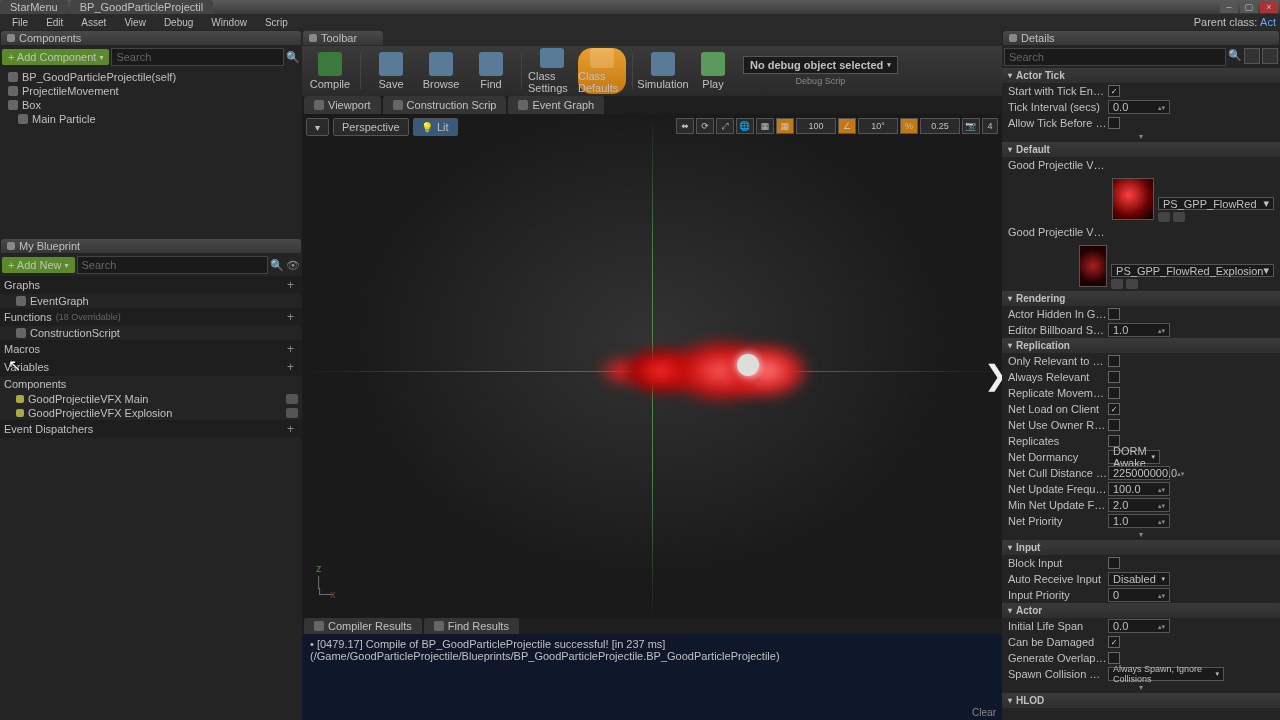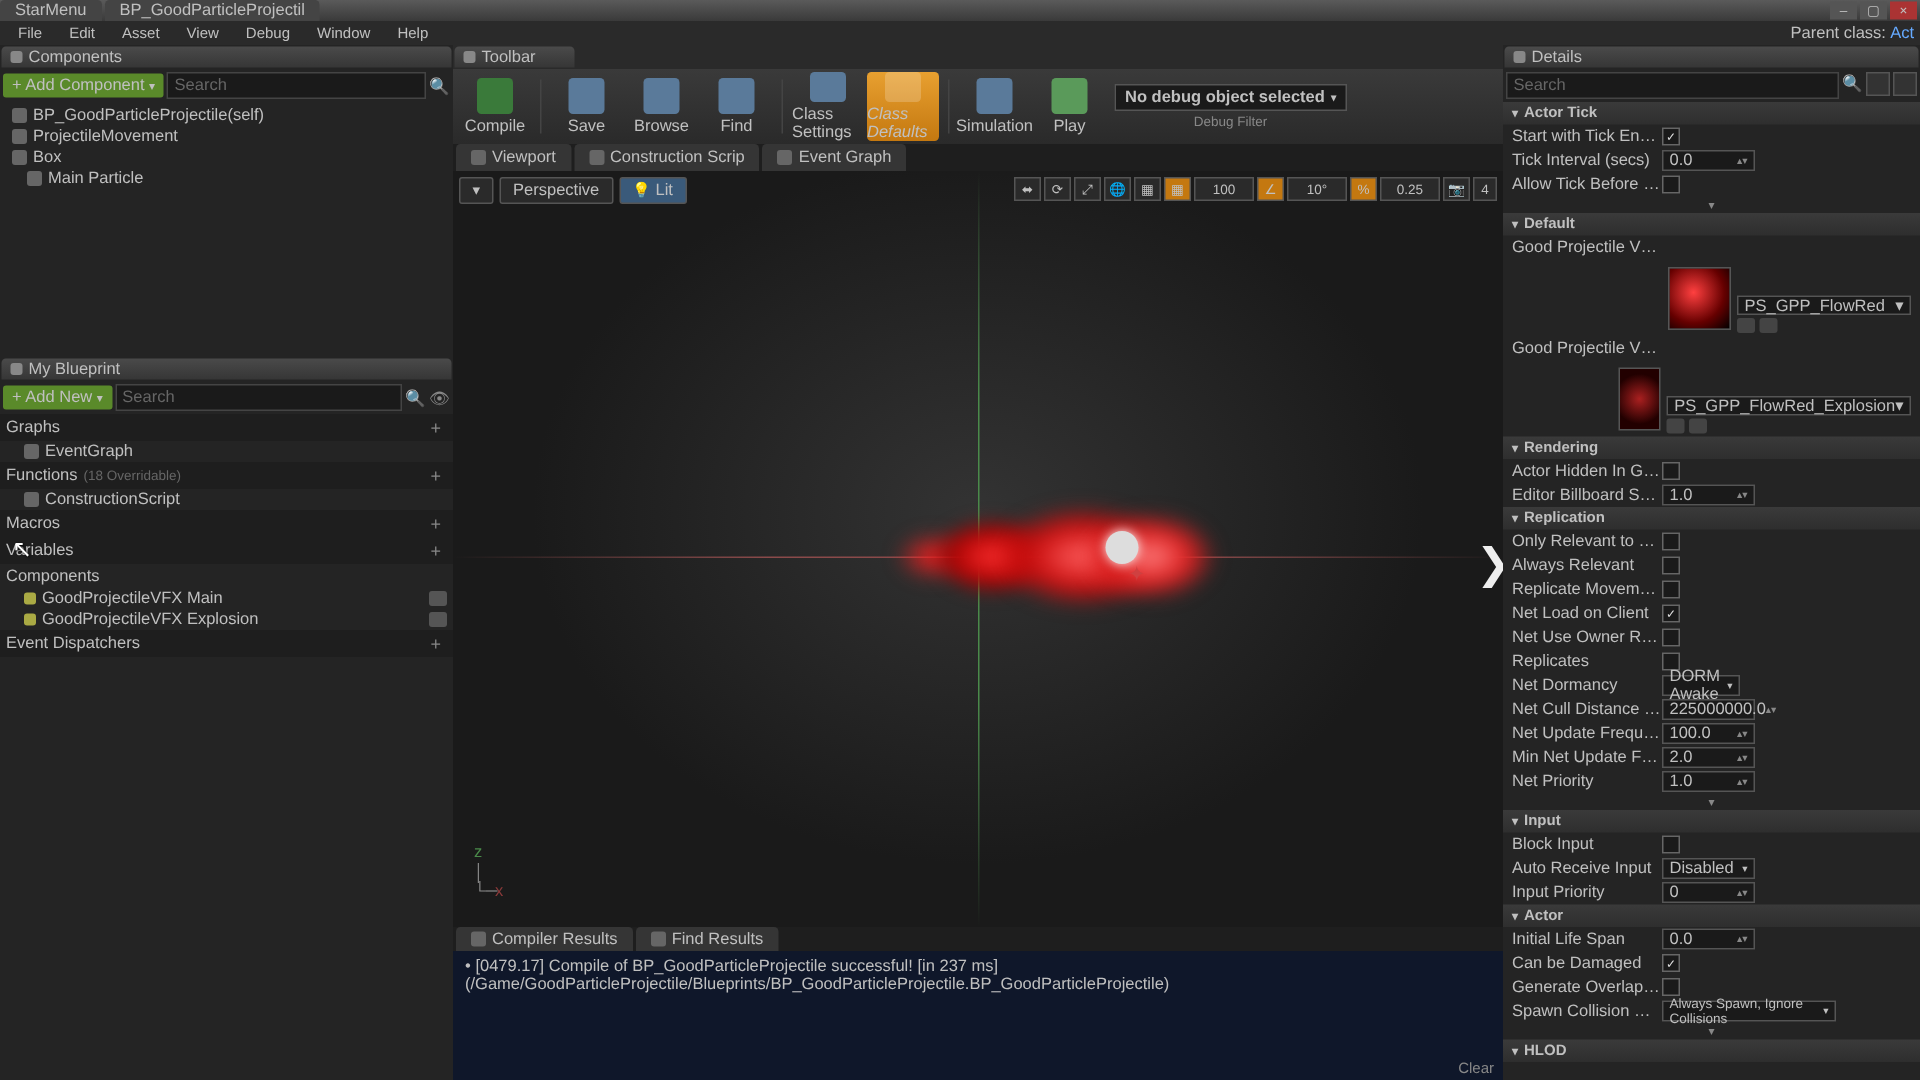--- a/index.html
+++ b/index.html
@@ -43,21 +43,21 @@
 .bp-section { }
 .bp-cat { background: #1e1e1e; padding: 2px 4px; font-size: 10px; display:flex; align-items:center;}
 .bp-cat .plus { margin-left:auto; color:#888; font-size:12px; padding:0 4px;}
 .bp-sub { padding: 1px 4px 1px 16px; font-size: 10px; display:flex; align-items:center; gap:4px;}
 .bp-sub .eye { margin-left:auto; width:12px; height:10px; background:#555; border-radius:2px;}
 .overridable { color:#666; font-size:9px; margin-left:4px;}
 
 
 .toolbar-row { height: 50px; background: linear-gradient(#3a3a3a,#2a2a2a); display:flex; align-items:center; padding:0 4px; gap:2px;}
 .tool-btn { display:flex; flex-direction:column; align-items:center; justify-content:center; width:48px; height:46px; font-size:9px; gap:2px;}
-.tool-btn.active { background: linear-gradient(#e8a030,#c47810); border-radius:3px; color:#fff;font-style:italic;}
+.tool-btn.active { background: linear-gradient(#e8a030,#c47810); border-radius:14px; color:#fff;}
 .tool-btn .ti { width:24px; height:24px; background:#5a7a9a; border-radius:3px;}
 .tool-btn.compile .ti { background:#3a7a3a;}
 .tool-sep { width:1px; height:36px; background:#444; margin:0 4px;}
 .debug-combo { background:#1a1a1a; border:1px solid #555; padding:2px 6px; font-size:10px; display:flex; align-items:center; gap:4px;font-weight:bold;}
 .debug-filter { font-size:9px; color:#888; text-align:center;}
 
 
 .editor-tabs { height: 18px; display:flex; background:#1e1e1e; gap:2px; padding-left:2px;}
 .etab { background:#353535; padding:2px 10px; font-size:10px; display:flex; align-items:center; gap:4px; border-radius:3px 3px 0 0;}
 .etab .eico { width:10px; height:10px; background:#666; border-radius:2px;}
@@ -137,21 +137,21 @@
   </div>
 </div>
 
 <div class="menu-bar">
   <div class="menu-item">File</div>
   <div class="menu-item">Edit</div>
   <div class="menu-item">Asset</div>
   <div class="menu-item">View</div>
   <div class="menu-item">Debug</div>
   <div class="menu-item">Window</div>
-  <div class="menu-item">Help</div>
+  <div class="menu-item">Scrip</div>
   <div class="parent-class"><span>Parent class:</span> <span style="color:#6af;">Act</span></div>
 </div>
 
 <div class="main">
 
   <div class="left">
     <div class="panel-tab">
         <span class="ico"></span>
         <span>Components</span>
       </div>
@@ -287,21 +287,21 @@
         </div>
       <div class="tool-btn">
           <div class="ti" style="background:#5a9a5a;"></div>
           <span>Play</span>
         </div>
       <div style="display:flex;flex-direction:column;gap:2px;margin-left:4px;">
         <div class="debug-combo">
             <span>No debug object selected</span>
             <span style="font-size:7px;">▾</span>
           </div>
-        <div class="debug-filter">Debug Filter</div>
+        <div class="debug-filter">Debug Scrip</div>
       </div>
     </div>
 
     <div class="editor-tabs">
       <div class="etab">
           <span class="eico"></span>
           <span>Viewport</span>
         </div>
       <div class="etab">
           <span class="eico"></span>

